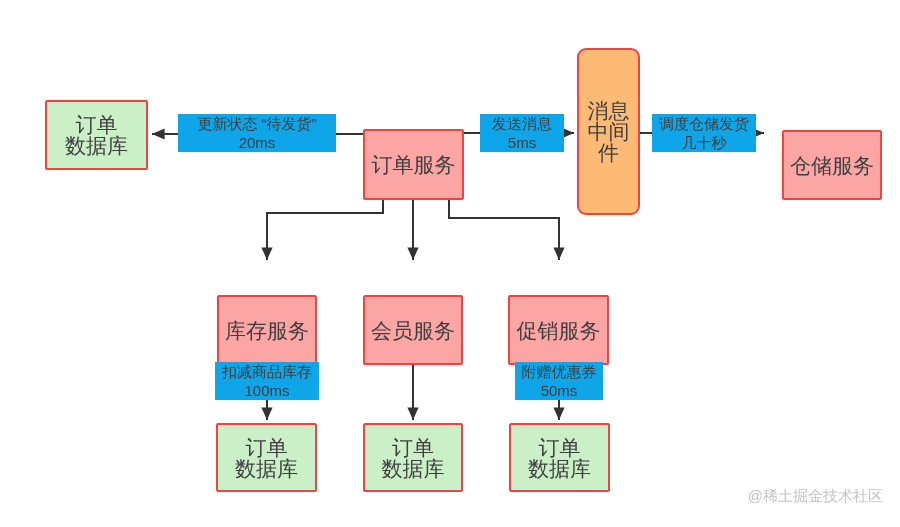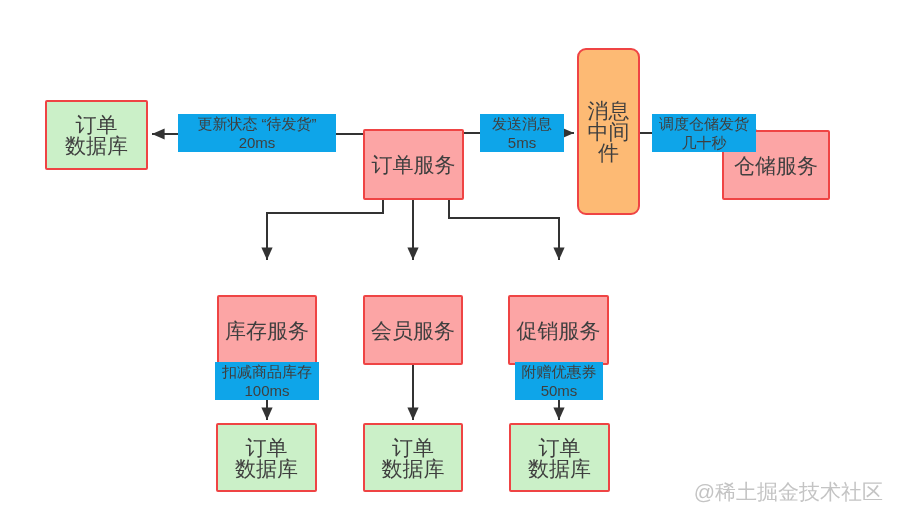--- a/index.html
+++ b/index.html
@@ -45,21 +45,21 @@
     font-size: 15px;
     line-height: 19px;
     color: #3f3f3f;
   }
   .edge-label span { display: block; }
   .node span { display: block; }
   .watermark {
     position: absolute;
     right: 17px;
     bottom: 21px;
-    font-size: 21px;
+    font-size: 15px;
     color: #c4c4c4;
   }
 </style>
 </head>
 <body>
 
 <div class="diagram">
 
   <svg class="connectors" width="900" height="527" viewBox="0 0 900 527">
     <defs>
@@ -85,21 +85,21 @@
 
   <div class="node yellow" style="left:363px;top:97px;width:101px;height:71px">
     <span>订单服务</span>
   </div>
 
   <div class="node blue" style="left:577px;top:48px;width:63px;height:167px">
     <span>消息</span>
     <span>中间件</span>
   </div>
 
-  <div class="node yellow" style="left:722px;top:98px;width:108px;height:70px">
+  <div class="node yellow" style="left:782px;top:98px;width:100px;height:70px">
     <span>仓储服务</span>
   </div>
 
   <div class="node yellow" style="left:363px;top:263px;width:100px;height:70px">
     <span>会员服务</span>
   </div>
 
   <div class="node yellow" style="left:217px;top:263px;width:100px;height:70px">
     <span>库存服务</span>
   </div>

